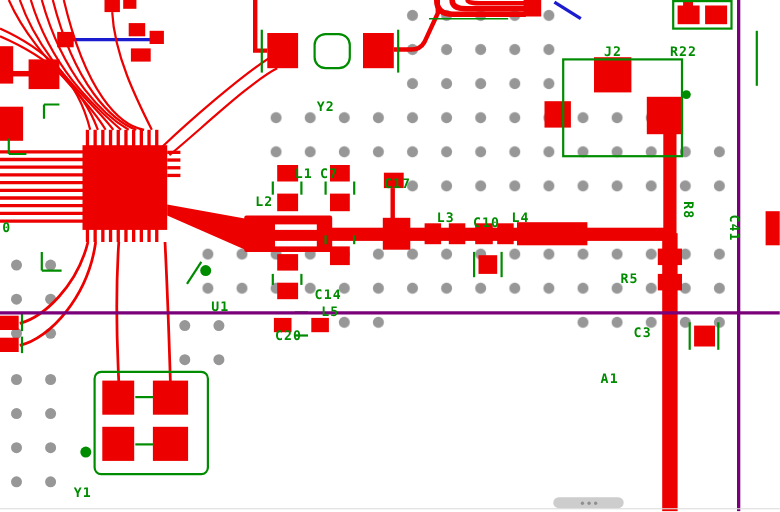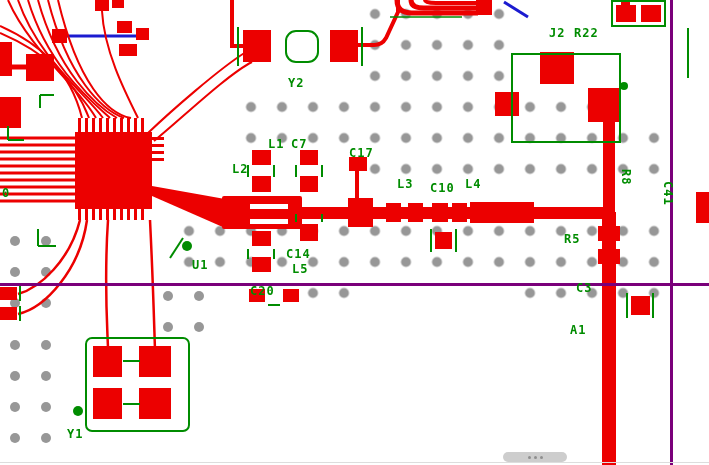--- a/index.html
+++ b/index.html
@@ -4,21 +4,21 @@
 <style>
   html,body{margin:0;padding:0;background:#fff;}
   .stage{
     position:relative;width:709px;height:465px;background:#ffffff;
     overflow:hidden;font-family:"DejaVu Sans Mono",monospace;
   }
   .stage svg{position:absolute;left:0;top:0;}
   .lbl{
     position:absolute;color:#008c00;
     font:bold 12px "DejaVu Sans Mono",monospace;
-    letter-spacing:1px;line-height:1;white-space:nowrap;
+    letter-spacing:1px;line-height:1;white-space:nowrap;margin-top:14px;
   }
   .lbl-v{writing-mode:vertical-rl;text-orientation:mixed;letter-spacing:1px;}
   .hscroll-thumb{
     position:absolute;left:503px;top:452px;width:64px;height:10px;
     background:#cdcdcd;border-radius:5px;
     display:flex;align-items:center;justify-content:center;gap:3px;
   }
   .grip-dot{width:3px;height:3px;border-radius:50%;background:#8f8f8f;}
   .bottom-edge{
     position:absolute;left:0;top:462px;width:709px;height:0;
@@ -279,36 +279,36 @@
       <circle cx="78" cy="411" r="5"></circle>
     </g>
 
     <g stroke="#7a007a" stroke-width="3" fill="none">
       <path d="M0,284.5 H709"></path>
       <path d="M671.5,0 V465"></path>
     </g>
   </svg>
 
   <div class="lbl" style="left:549px;top:27px">J2</div>
-  <div class="lbl" style="left:574px;top:27px">R22</div>
+  <div class="lbl" style="left:609px;top:27px">R22</div>
   <div class="lbl" style="left:288px;top:77px">Y2</div>
   <div class="lbl" style="left:268px;top:138px">L1</div>
   <div class="lbl" style="left:291px;top:138px">C7</div>
   <div class="lbl" style="left:349px;top:147px">C17</div>
   <div class="lbl" style="left:232px;top:163px">L2</div>
   <div class="lbl" style="left:397px;top:178px">L3</div>
   <div class="lbl" style="left:430px;top:182px">C10</div>
   <div class="lbl" style="left:465px;top:178px">L4</div>
   <div class="lbl" style="left:192px;top:259px">U1</div>
   <div class="lbl" style="left:286px;top:248px">C14</div>
   <div class="lbl" style="left:292px;top:263px">L5</div>
   <div class="lbl" style="left:250px;top:285px">C20</div>
   <div class="lbl" style="left:564px;top:233px">R5</div>
   <div class="lbl" style="left:576px;top:282px">C3</div>
-  <div class="lbl" style="left:570px;top:324px">A1</div>
+  <div class="lbl" style="left:546px;top:324px">A1</div>
   <div class="lbl" style="left:67px;top:428px">Y1</div>
   <div class="lbl" style="left:2px;top:187px">0</div>
 
   <div class="lbl lbl-v" style="left:620px;top:169px">R8</div>
   <div class="lbl lbl-v" style="left:662px;top:181px">C41</div>
 
   <div class="bottom-edge"></div>
   <div class="hscroll-thumb">
     <span class="grip-dot"></span>
     <span class="grip-dot"></span>

